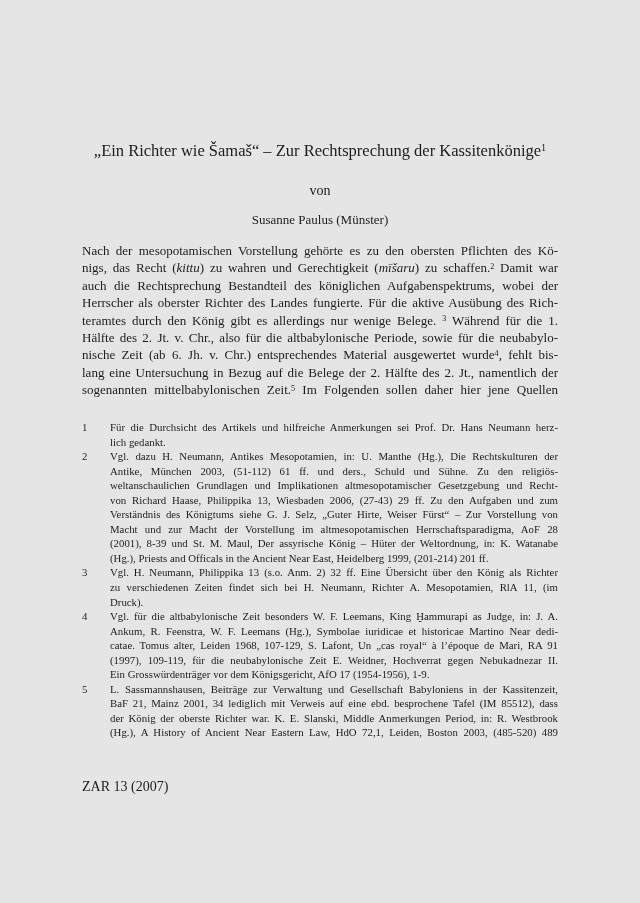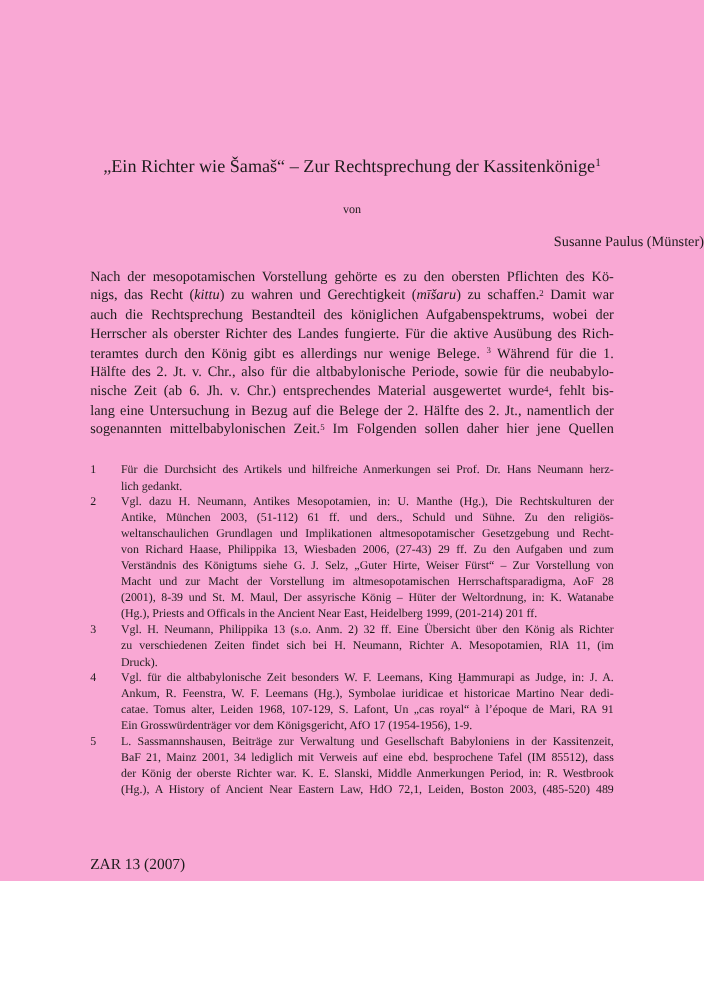--- a/index.html
+++ b/index.html
@@ -1,44 +1,44 @@
 <!DOCTYPE html>
 <html><head>
 <meta charset="utf-8">
 <style>
   html, body { margin: 0; padding: 0; background: #ffffff; }
   .page {
     position: relative;
     width: 640px;
-    height: 801px;
-    background: #f9a8d4;
+    height: 903px;
+    background: #e5e5e5;
     font-family: "Liberation Serif", "DejaVu Serif", serif;
     color: #1c1c1c;
     overflow: hidden;
   }
   .title {
     position: absolute;
     top: 141px; left: 0; right: 0;
     margin: 0;
     text-align: center;
     font-weight: normal;
     font-size: 16.5px;
     line-height: 20px;
   }
   .byline {
     position: absolute;
     top: 183px; left: 0; right: 0;
     text-align: center;
-    font-size: 11px;
+    font-size: 14px;
     line-height: 16px;
   }
   .author {
     position: absolute;
     top: 212px; left: 0; right: 0;
-    text-align: right;
+    text-align: center;
     font-size: 13px;
     line-height: 16px;
   }
   .body-text {
     position: absolute;
     top: 242px; left: 82px;
     width: 476px;
     font-size: 13px;
     line-height: 17.4px;
   }
@@ -124,20 +124,21 @@
         <span class="fn-num">3</span>
         <div class="line jl">Vgl. H. Neumann, Philippika 13 (s.o. Anm. 2) 32 ff. Eine Übersicht über den König als Richter</div>
         <div class="line jl">zu verschiedenen Zeiten findet sich bei H. Neumann, Richter A. Mesopotamien, RlA 11, (im</div>
         <div class="line">Druck).</div>
       </div>
       <div class="footnote">
         <span class="fn-num">4</span>
         <div class="line jl">Vgl. für die altbabylonische Zeit besonders W. F. Leemans, King Ḫammurapi as Judge, in: J. A.</div>
         <div class="line jl">Ankum, R. Feenstra, W. F. Leemans (Hg.), Symbolae iuridicae et historicae Martino Near dedi-</div>
         <div class="line jl">catae. Tomus alter, Leiden 1968, 107-129, S. Lafont, Un „cas royal“ à l’époque de Mari, RA 91</div>
+        <div class="line jl">(1997), 109-119, für die neubabylonische Zeit E. Weidner, Hochverrat gegen Nebukadnezar II.</div>
         <div class="line">Ein Grosswürdenträger vor dem Königsgericht, AfO 17 (1954-1956), 1-9.</div>
       </div>
       <div class="footnote">
         <span class="fn-num">5</span>
         <div class="line jl">L. Sassmannshausen, Beiträge zur Verwaltung und Gesellschaft Babyloniens in der Kassitenzeit,</div>
         <div class="line jl">BaF 21, Mainz 2001, 34 lediglich mit Verweis auf eine ebd. besprochene Tafel (IM 85512), dass</div>
         <div class="line jl">der König der oberste Richter war. K. E. Slanski, Middle Anmerkungen Period, in: R. Westbrook</div>
         <div class="line jl">(Hg.), A History of Ancient Near Eastern Law, HdO 72,1, Leiden, Boston 2003, (485-520) 489</div>
       </div>
     </div>

